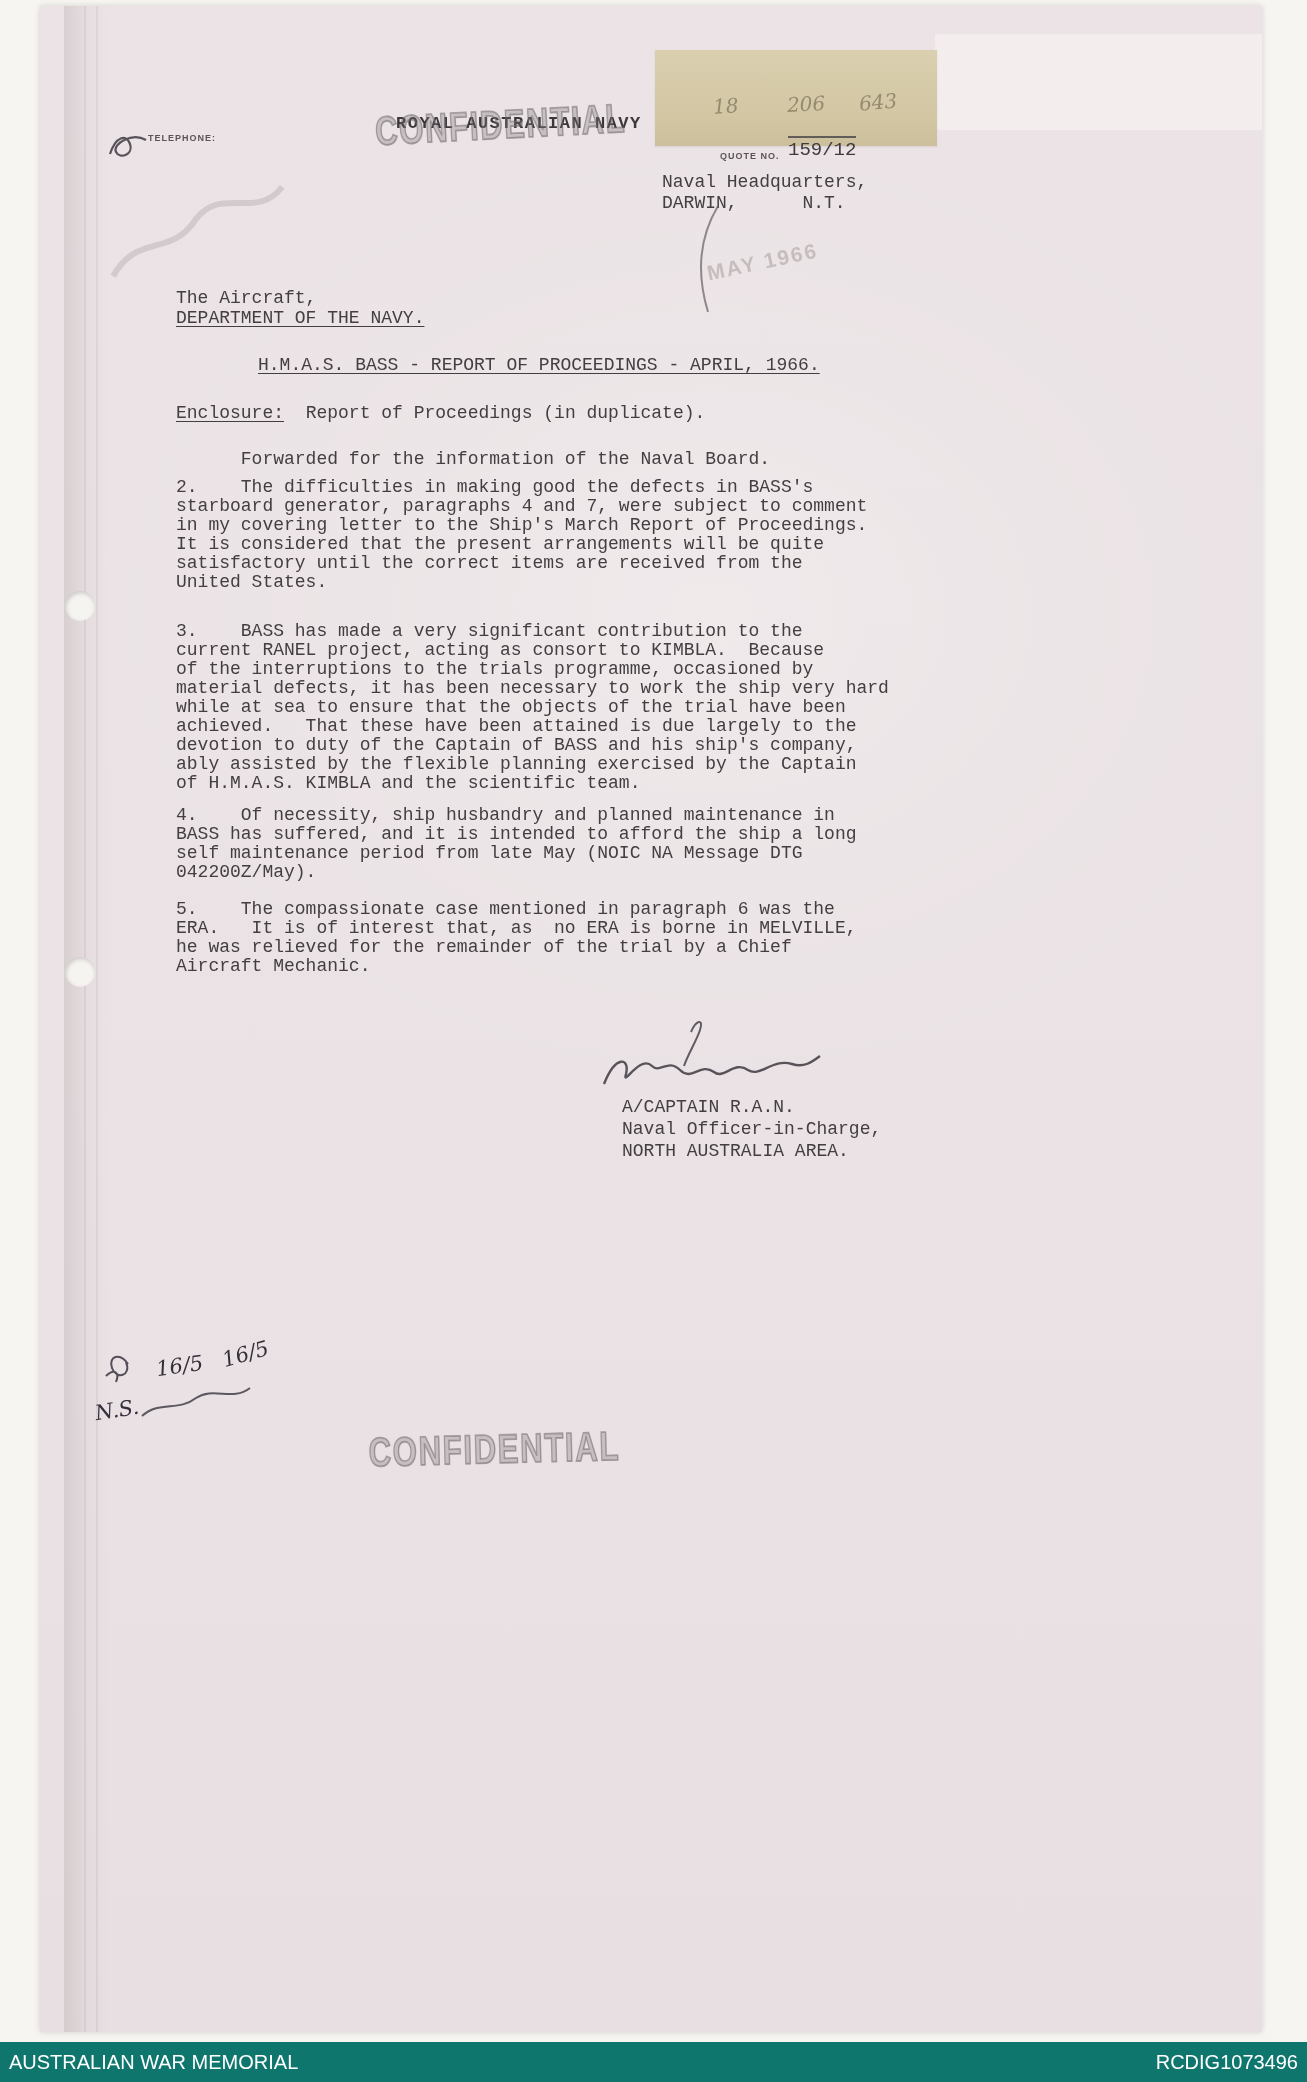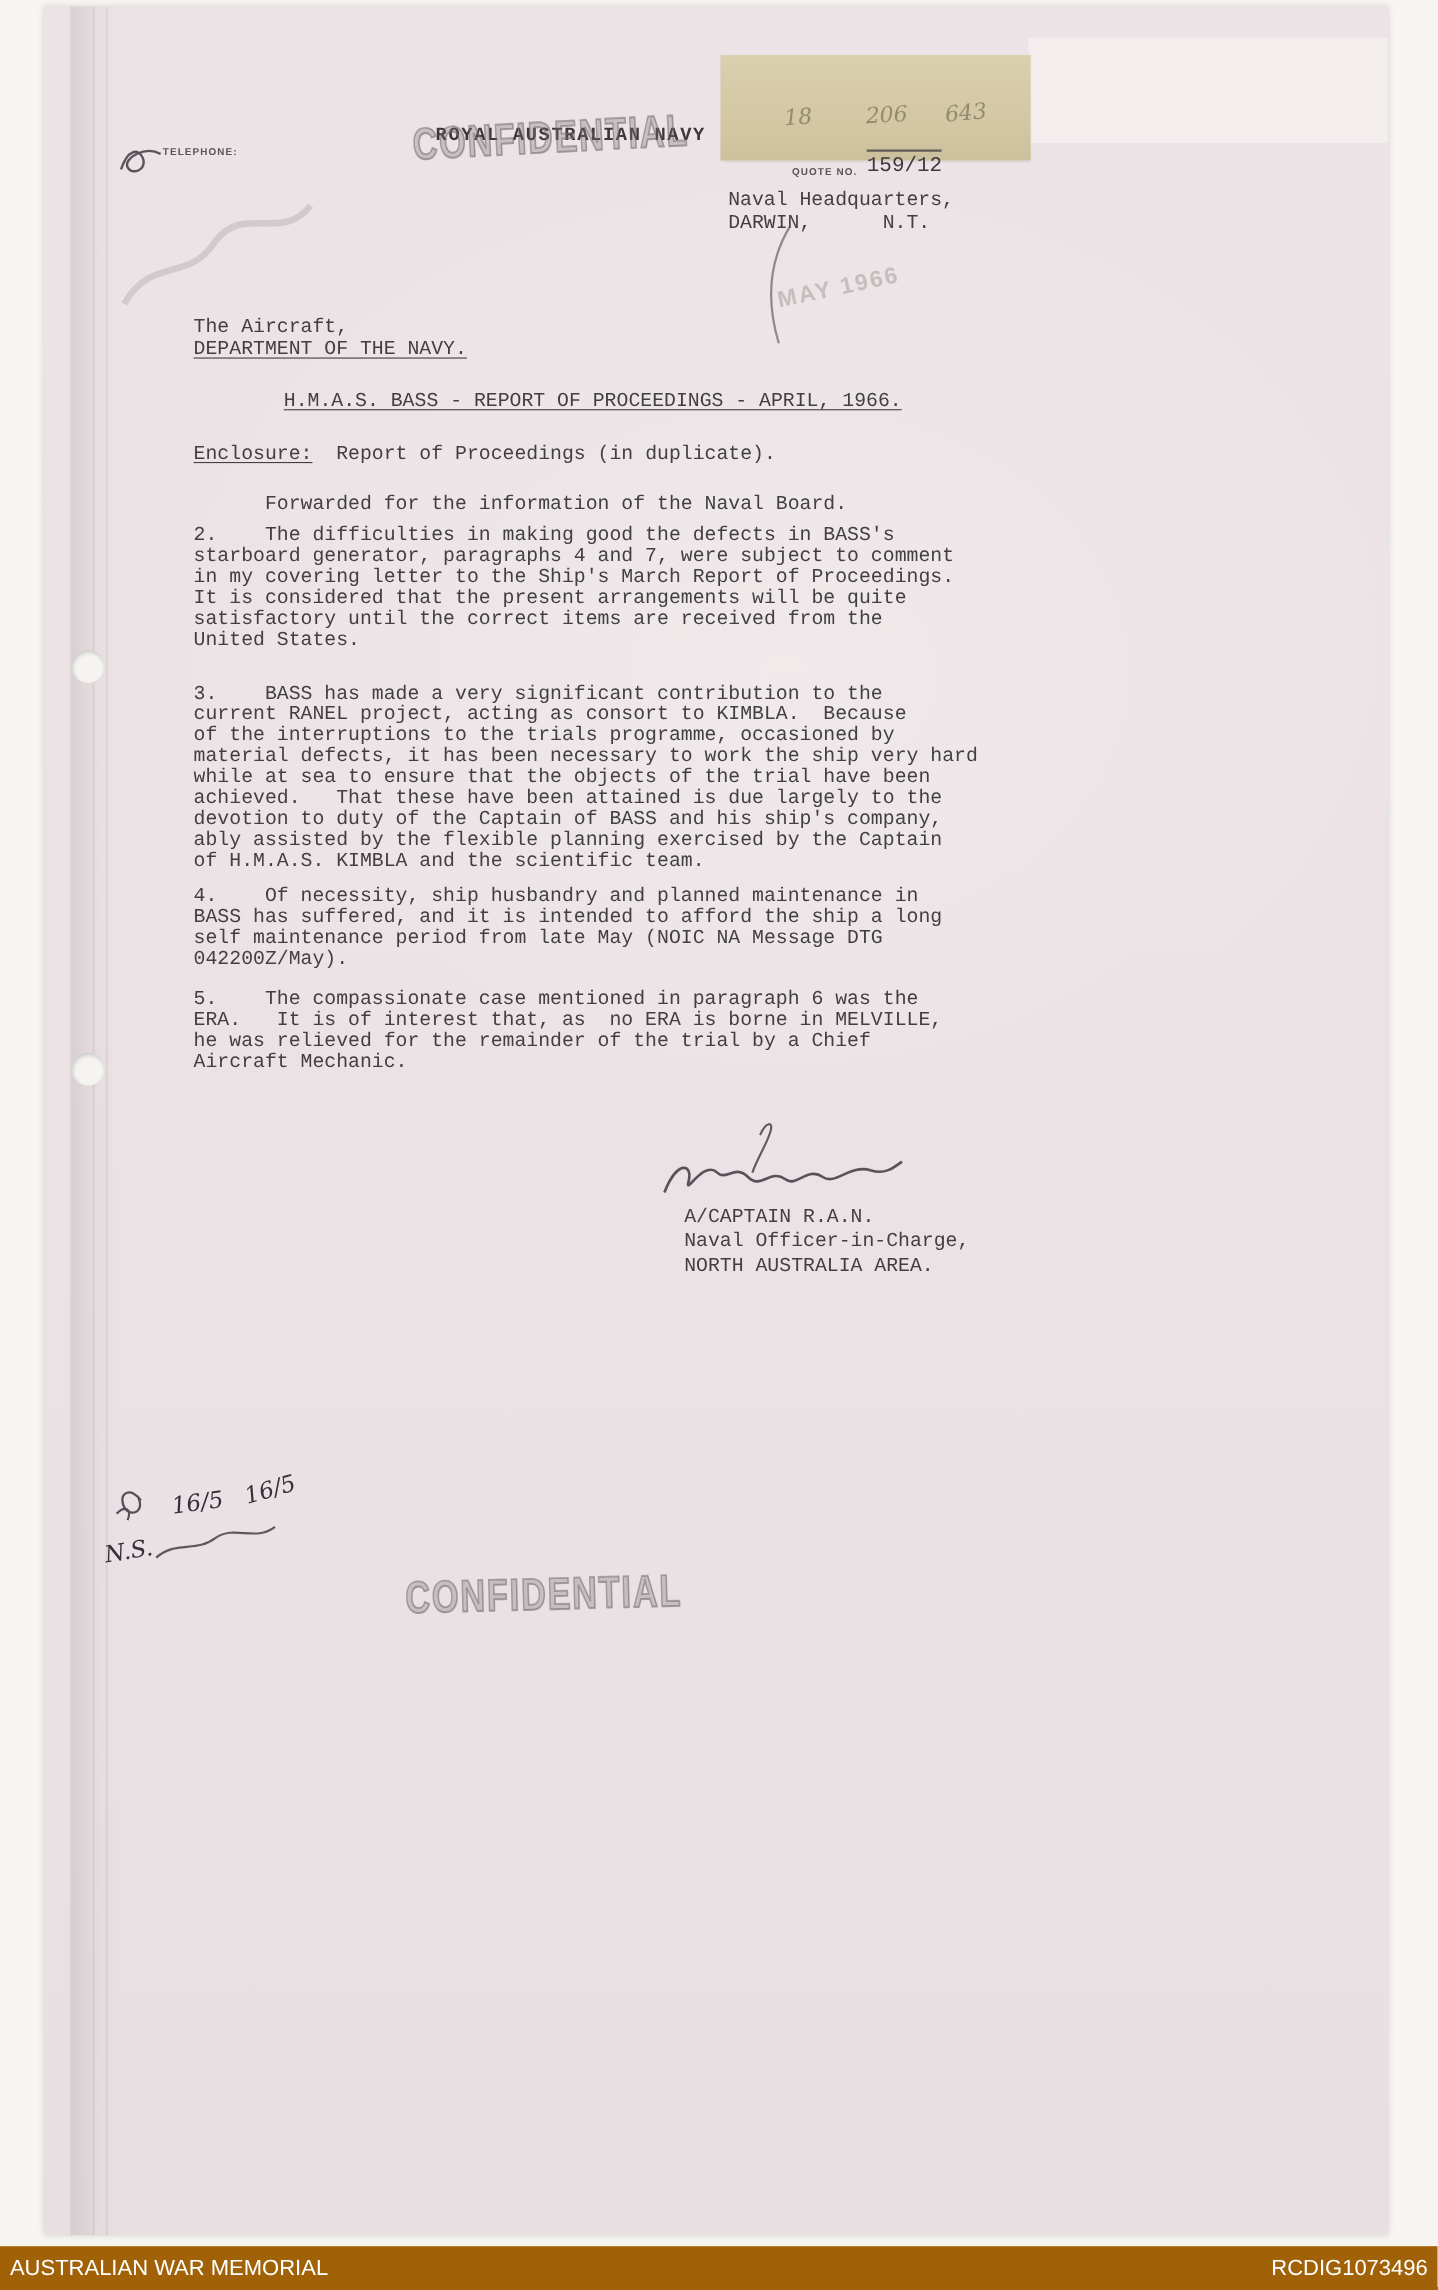--- a/index.html
+++ b/index.html
@@ -67,21 +67,21 @@
   }
   .hand{
     position:absolute;font-family:"DejaVu Serif",serif;font-style:italic;
     font-size:21px;color:#342f3a;white-space:nowrap;
   }
   .quote-val{
     position:absolute;font-family:Liberation Mono, monospace;font-size:19px;
     color:#3e3a40;border-top:2px solid rgba(62,58,64,0.75);padding-top:1px;
   }
   .footer{
-    position:absolute;left:0;bottom:0;width:100%;height:40px;background:#a16207;
+    position:absolute;left:0;bottom:0;width:100%;height:40px;background:#0f766e;
     color:#ffffff;display:flex;justify-content:space-between;align-items:center;
     padding:0 9px;box-sizing:border-box;font-size:20px;
     font-family:"Liberation Sans",sans-serif;
   }
   svg{position:absolute;overflow:visible;}
 </style>
 </head>
 <body>
 
 <div class="paper">

